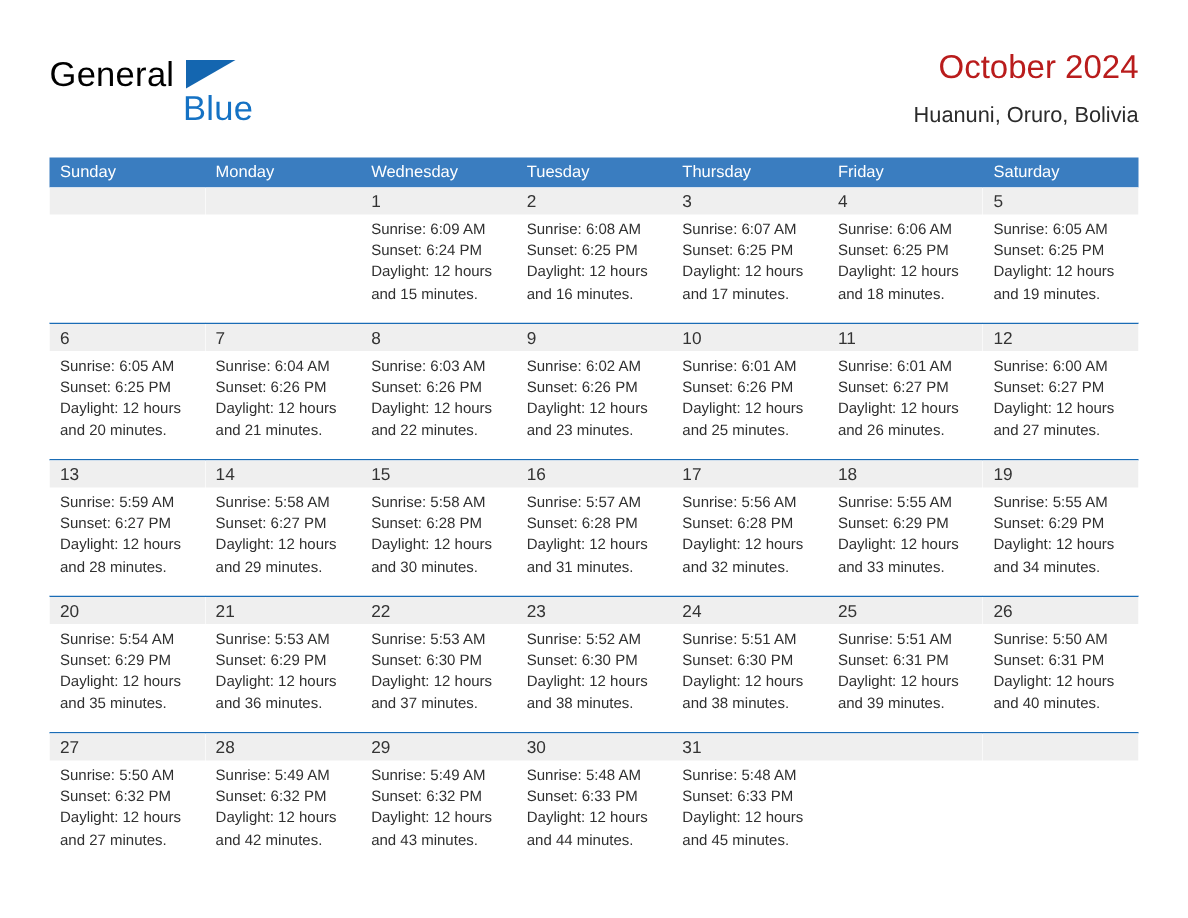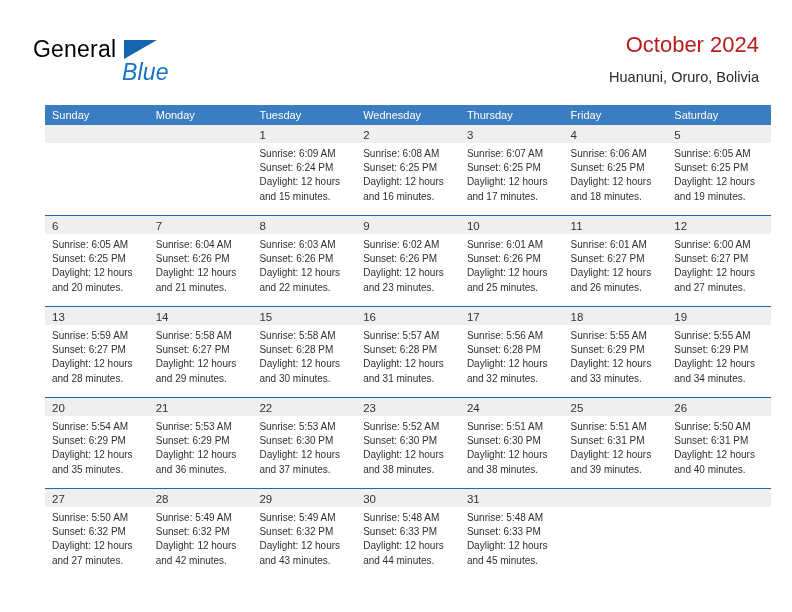--- a/index.html
+++ b/index.html
@@ -55,21 +55,20 @@
     border-bottom: 19px solid transparent;
   }
   .brand-blue {
     position: absolute;
     left: 89px;
     top: 23px;
     font-size: 23px;
     letter-spacing: 0.2px;
     color: #1572c4;
     font-family: "Liberation Sans", sans-serif;
-    font-style: italic;
   }
 
   .title-block {
     position: absolute;
     right: 0;
     top: 0;
     text-align: right;
   }
   .month-title {
     font-size: 22px;
@@ -84,21 +83,20 @@
     margin-top: 5px;
     white-space: nowrap;
   }
 
   
   .calendar {
     position: absolute;
     left: 33px;
     top: 105px;
     width: 726px;
-    margin-left: 12px;
   }
   .weekdays {
     display: flex;
     background: #3a7dc0;
     height: 20px;
   }
   .weekday {
     flex: 1 1 0;
     color: #ffffff;
     font-size: 11px;
@@ -162,22 +160,22 @@
       <div class="location">Huanuni, Oruro, Bolivia</div>
     </div>
 
   </div>
 
   <div class="calendar">
 
     <div class="weekdays">
       <div class="weekday">Sunday</div>
       <div class="weekday">Monday</div>
+      <div class="weekday">Wednesday</div>
       <div class="weekday">Tuesday</div>
-      <div class="weekday">Wednesday</div>
       <div class="weekday">Thursday</div>
       <div class="weekday">Friday</div>
       <div class="weekday">Saturday</div>
     </div>
 
     <div id="weeks-container">
         <div class="week">
           <div class="day empty">
             <div class="day-num-band"><span class="day-num"></span></div>
           </div>

